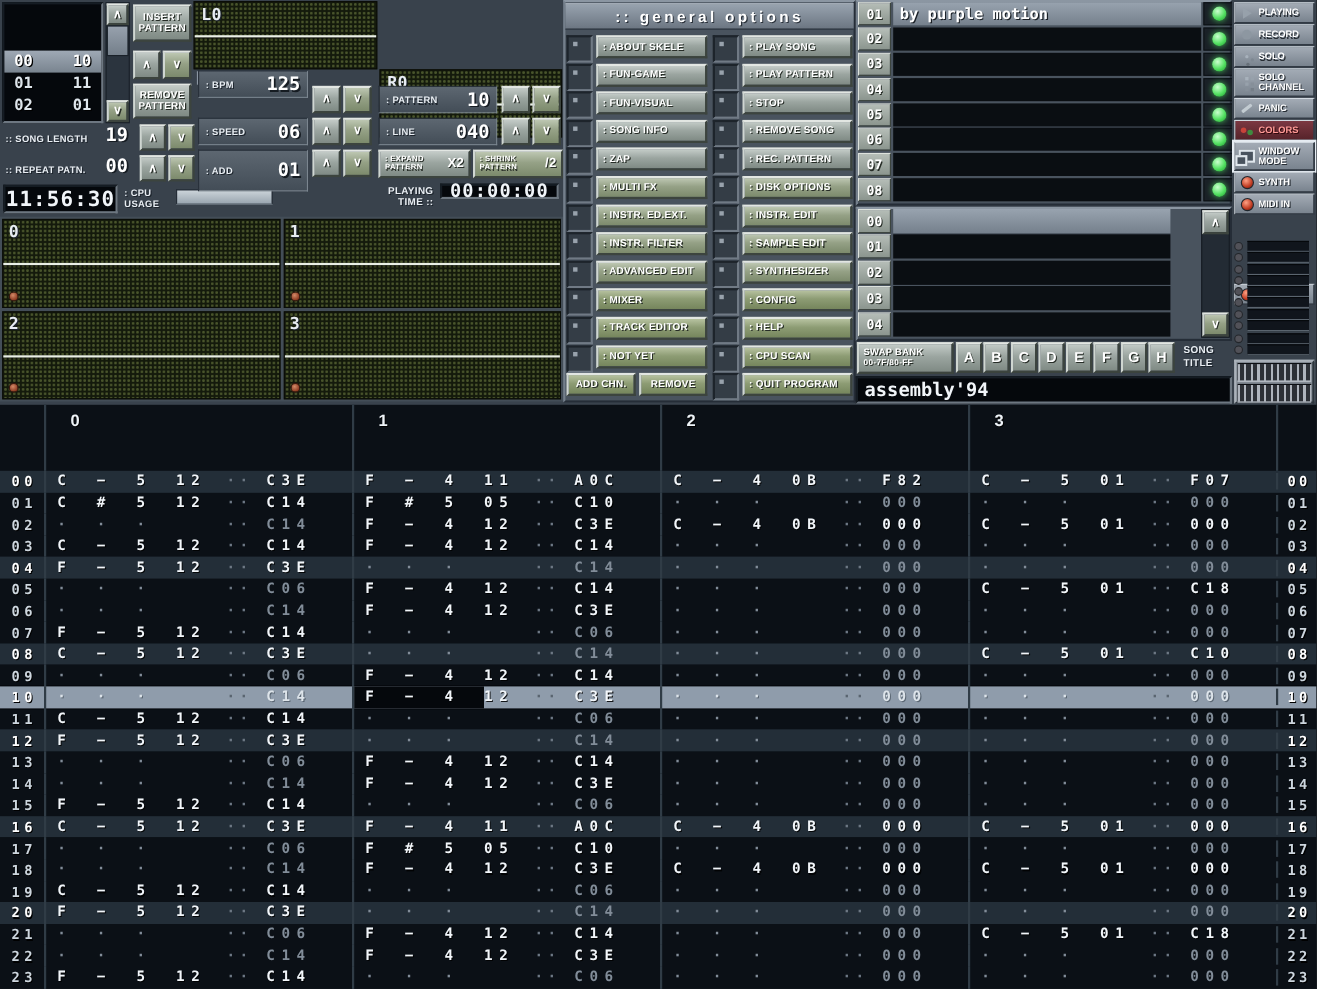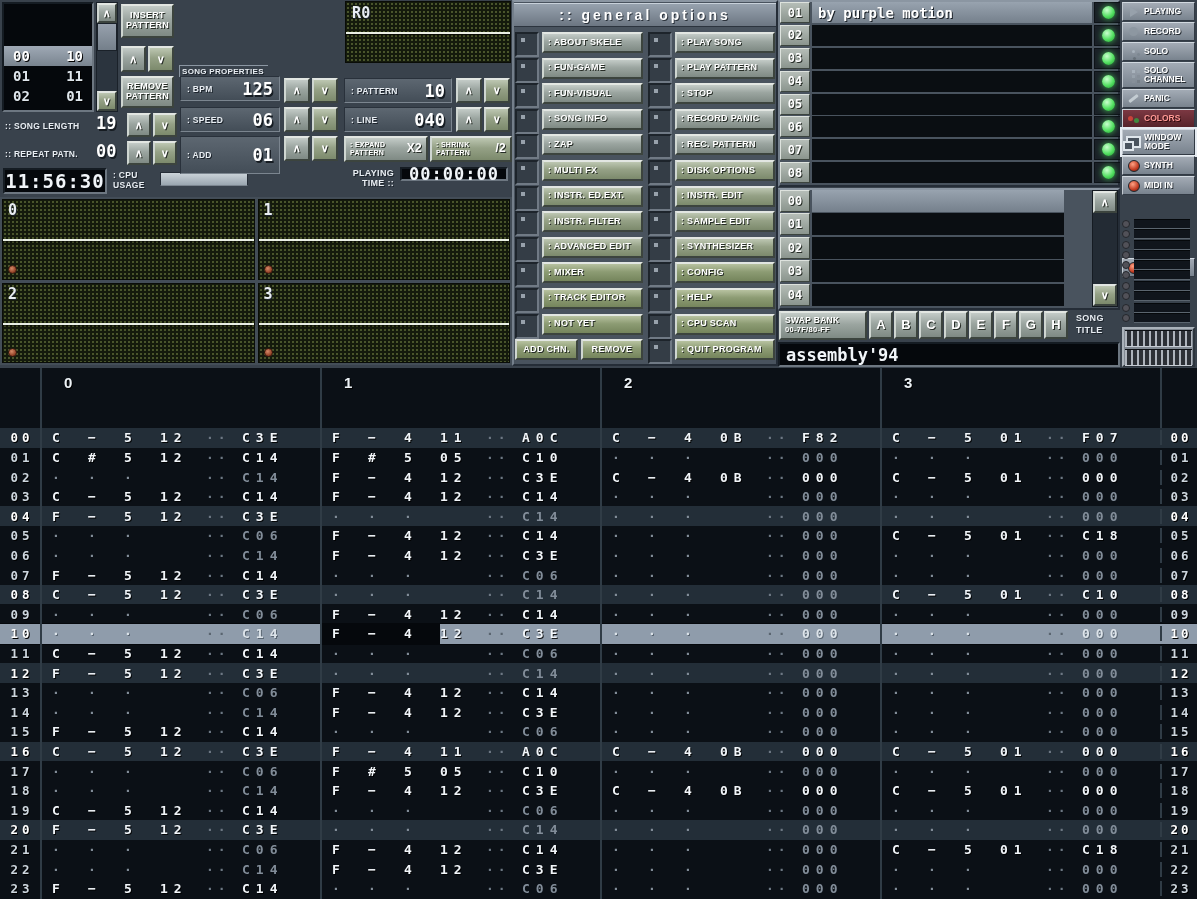--- a/index.html
+++ b/index.html
@@ -178,27 +178,31 @@
     <div>: CPU</div>
       <div>USAGE</div>
   </div>
   <div class="abs" style="left:160px;top:172px;width:88px;height:14px;background:linear-gradient(180deg,#ccd4da,#9aa6b0);border:1px solid #252d37;border-bottom-color:#7b858f;"></div>
   <div class="abs lbl" style="left:322px;top:168px;width:72px;text-align:right;font-size:9px;">
     <div>PLAYING</div>
       <div>TIME ::</div>
   </div>
   <div class="abs blackbox" style="left:400px;top:167px;width:108px;height:14px;font-size:17px;display:flex;align-items:center;justify-content:center;letter-spacing:1px;">00:00:00</div>
 
+  <div class="abs greenscreen" style="left:176px;top:1px;width:167px;height:62px;">
+    <div class="lbl" style="position:absolute;left:6px;top:2px;font-size:15px;font-family:'DejaVu Sans Mono',monospace;">L0</div>
+    <div class="scanline" style="top:30px;"></div>
+  </div>
   <div class="abs greenscreen" style="left:345px;top:1px;width:166px;height:62px;">
     <div class="lbl" style="position:absolute;left:6px;top:2px;font-size:15px;font-family:'DejaVu Sans Mono',monospace;">R0</div>
     <div class="scanline" style="top:30px;"></div>
   </div>
 
   <div class="abs lbl" style="left:179px;top:65px;font-size:8px;border-top:1px solid #8b96a2;border-left:1px solid #8b96a2;padding:1px 4px 1px 2px;">SONG PROPERTIES</div>
-  <div class="abs plate" style="left:180px;top:76px;width:100px;height:25px;">
+  <div class="abs plate" style="left:180px;top:64px;width:100px;height:25px;">
     <span class="lbl">: BPM</span>
       <span class="bigval">125</span>
   </div>
   <div class="abs btn arrow" style="left:284px;top:78px;width:26px;height:25px;">∧</div>
   <div class="abs btn arrow t1" style="left:312px;top:78px;width:26px;height:25px;">∨</div>
   <div class="abs plate" style="left:344px;top:78px;width:108px;height:25px;">
     <span class="lbl">: PATTERN</span>
       <span class="bigval">10</span>
   </div>
   <div class="abs btn arrow" style="left:456px;top:78px;width:26px;height:25px;">∧</div>
@@ -319,21 +323,21 @@
       <div class="opt-row">
         <div class="ledsq"></div>
         <div class="btn opt-btn">: PLAY PATTERN</div>
       </div>
       <div class="opt-row">
         <div class="ledsq"></div>
         <div class="btn opt-btn">: STOP</div>
       </div>
       <div class="opt-row">
         <div class="ledsq"></div>
-        <div class="btn opt-btn">: RECORD PANIC</div>
+        <div class="btn opt-btn">: REMOVE SONG</div>
       </div>
       <div class="opt-row">
         <div class="ledsq"></div>
         <div class="btn opt-btn">: REC. PATTERN</div>
       </div>
       <div class="opt-row">
         <div class="ledsq"></div>
         <div class="btn opt-btn t1">: DISK OPTIONS</div>
       </div>
       <div class="opt-row">

